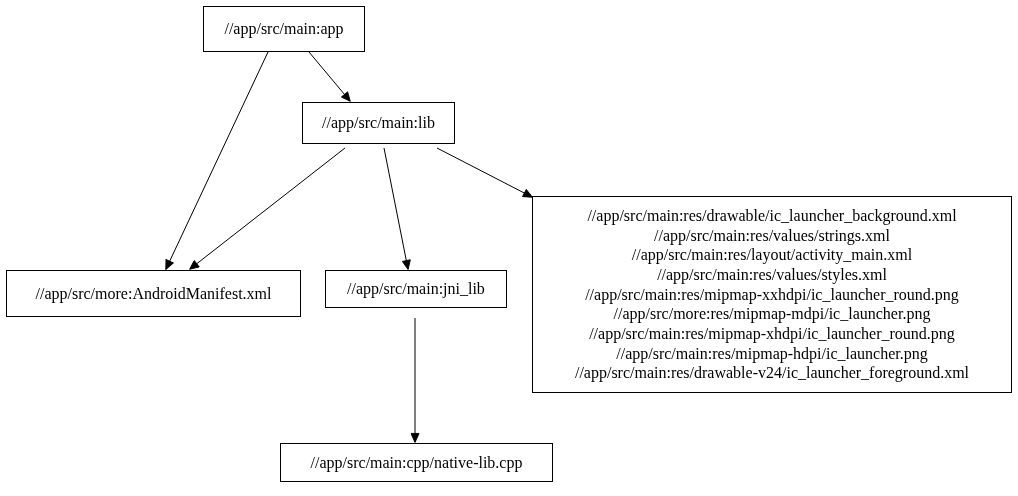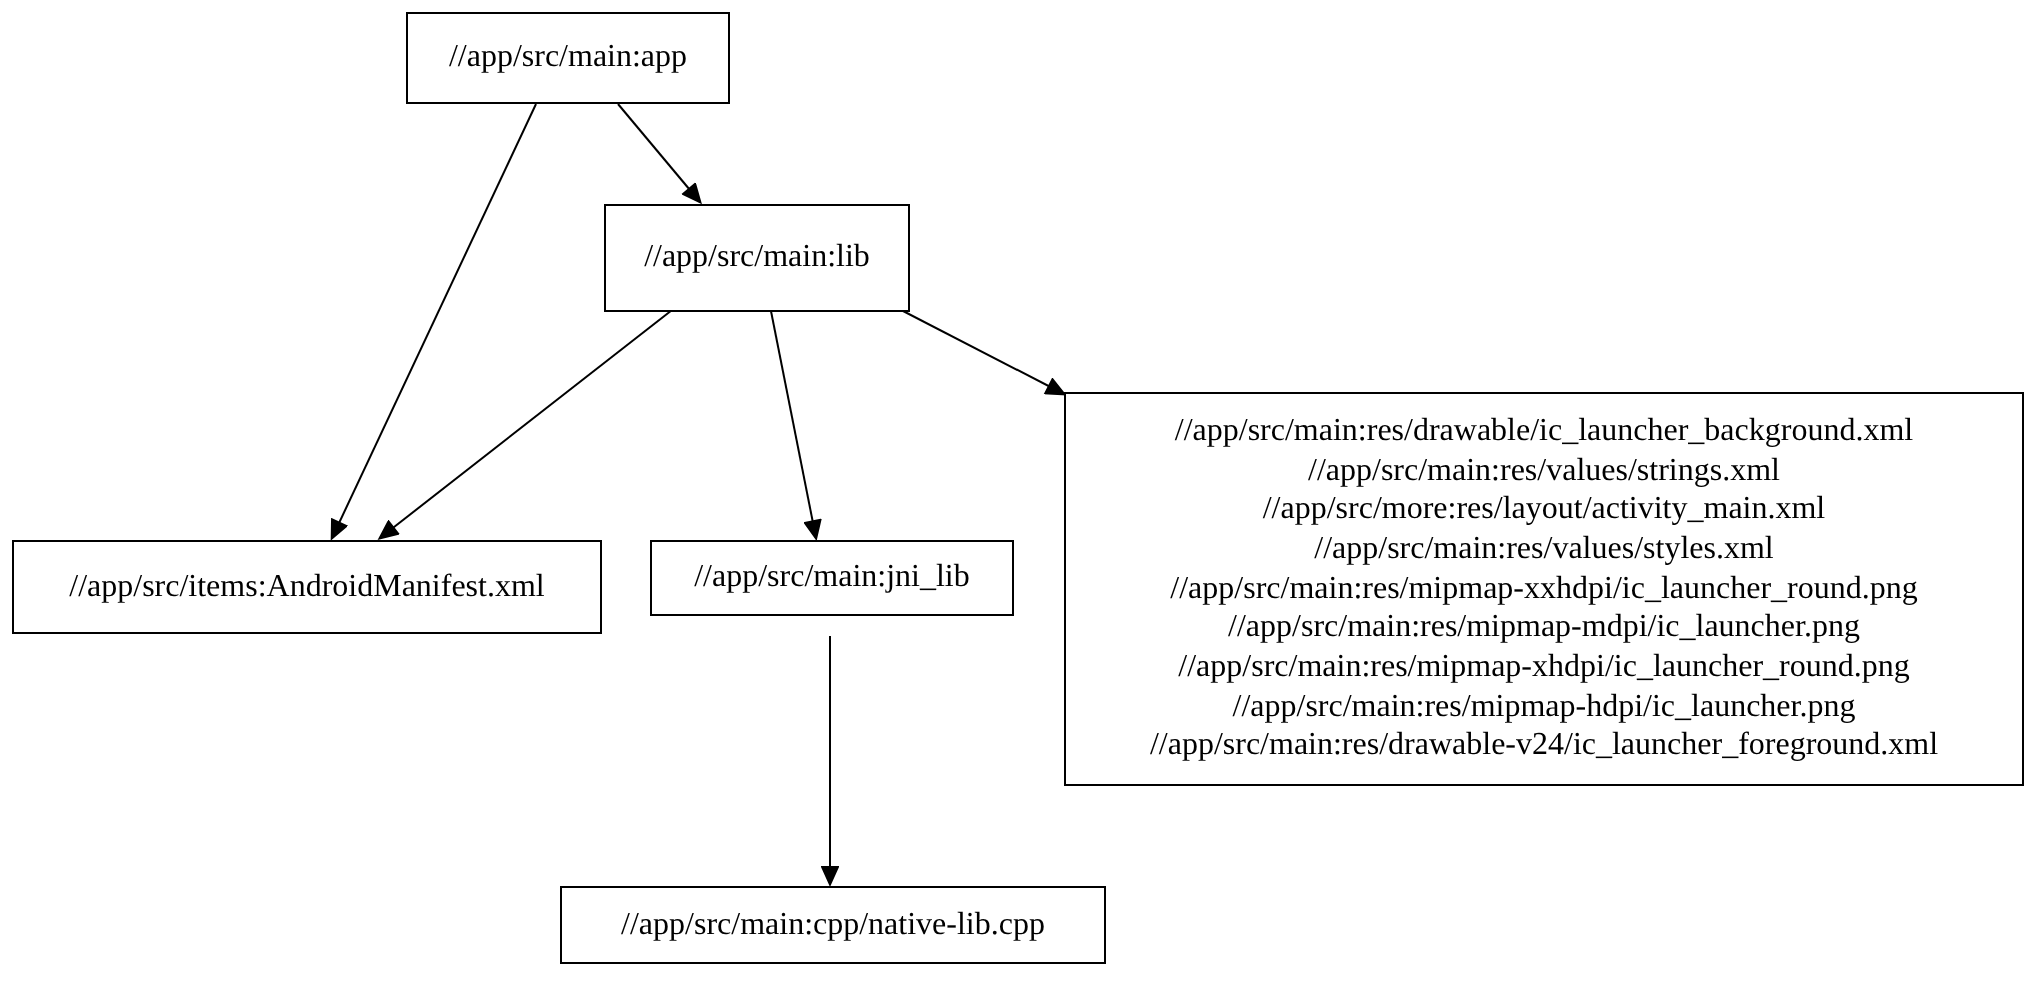--- a/index.html
+++ b/index.html
@@ -36,21 +36,21 @@
     font-size: 16px;
     line-height: 1.2;
     white-space: nowrap;
   }
   .node.multi {
     flex-direction: column;
     line-height: 19.7px;
     white-space: nowrap;
   }
   .n-app      { left: 203px; top: 6px;   width: 162px; height: 46px; justify-content: center; }
-  .n-lib      { left: 302px; top: 102px; width: 153px; height: 54px; }
+  .n-lib      { left: 302px; top: 102px; width: 153px; height: 42px; }
   .n-manifest { left: 6px;   top: 270px; width: 295px; height: 47px; }
   .n-jni      { left: 325px; top: 270px; width: 182px; height: 38px; }
   .n-res      { left: 532px; top: 196px; width: 480px; height: 197px; }
   .n-native   { left: 280px; top: 443px; width: 273px; height: 39px; }
 </style>
 </head>
 <body>
 
 <div class="canvas">
 
@@ -70,34 +70,34 @@
 
   <div class="node n-app">
     <span>//app/src/main:app</span>
   </div>
 
   <div class="node n-lib">
     <span>//app/src/main:lib</span>
   </div>
 
   <div class="node n-manifest">
-    <span>//app/src/items:AndroidManifest.xml</span>
+    <span>//app/src/more:AndroidManifest.xml</span>
   </div>
 
   <div class="node n-jni">
     <span>//app/src/main:jni_lib</span>
   </div>
 
   <div class="node multi n-res">
       <div>//app/src/main:res/drawable/ic_launcher_background.xml</div>
       <div>//app/src/main:res/values/strings.xml</div>
-      <div>//app/src/more:res/layout/activity_main.xml</div>
+      <div>//app/src/main:res/layout/activity_main.xml</div>
       <div>//app/src/main:res/values/styles.xml</div>
       <div>//app/src/main:res/mipmap-xxhdpi/ic_launcher_round.png</div>
-      <div>//app/src/main:res/mipmap-mdpi/ic_launcher.png</div>
+      <div>//app/src/more:res/mipmap-mdpi/ic_launcher.png</div>
       <div>//app/src/main:res/mipmap-xhdpi/ic_launcher_round.png</div>
       <div>//app/src/main:res/mipmap-hdpi/ic_launcher.png</div>
       <div>//app/src/main:res/drawable-v24/ic_launcher_foreground.xml</div>
     </div>
 
   <div class="node n-native">
     <span>//app/src/main:cpp/native-lib.cpp</span>
   </div>
 
 </div>

